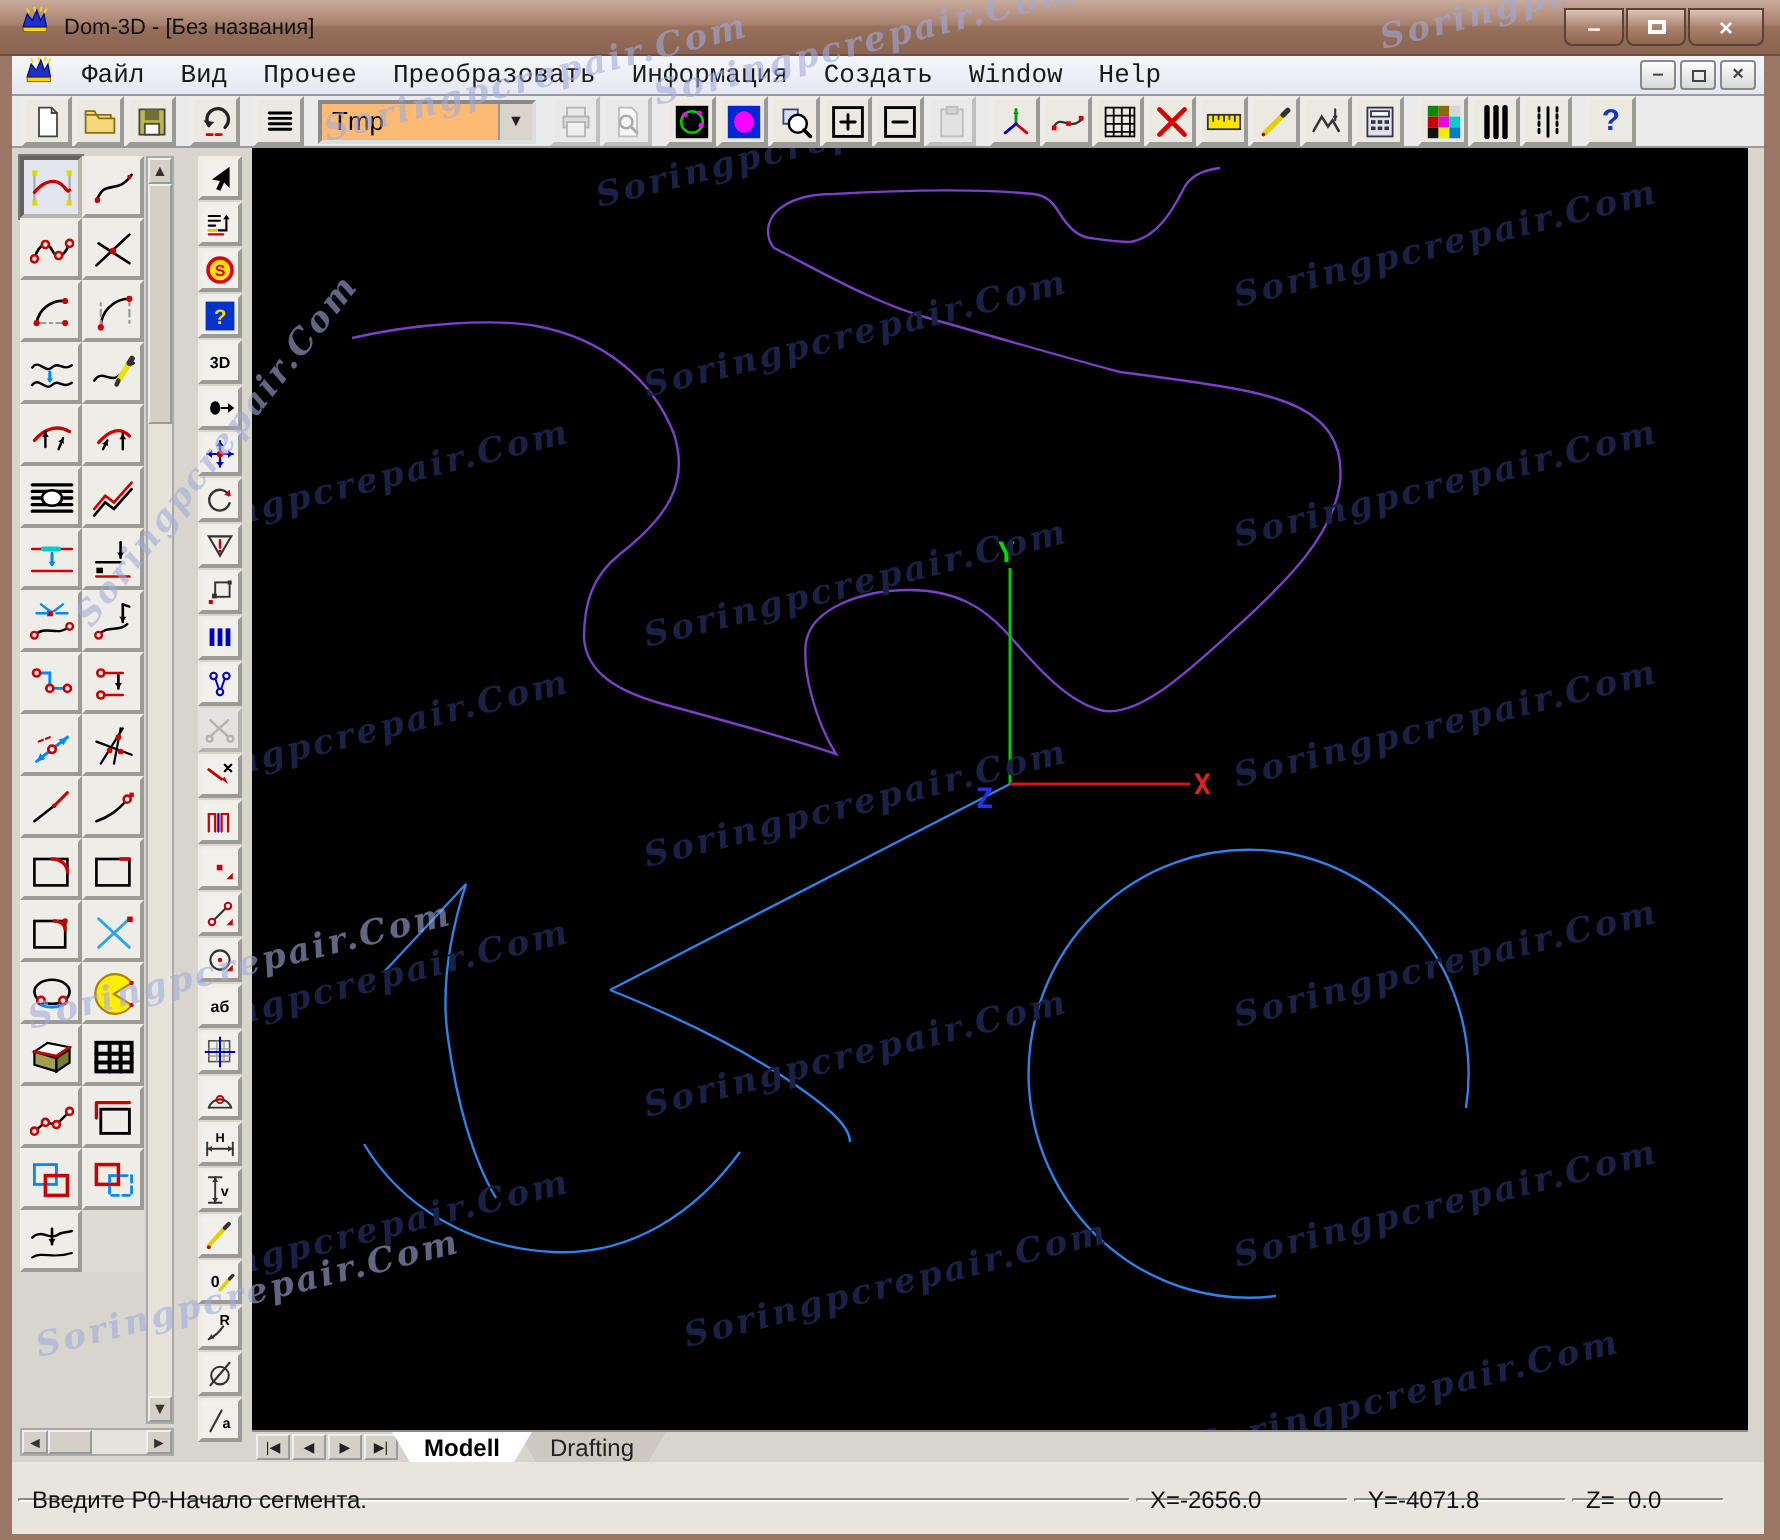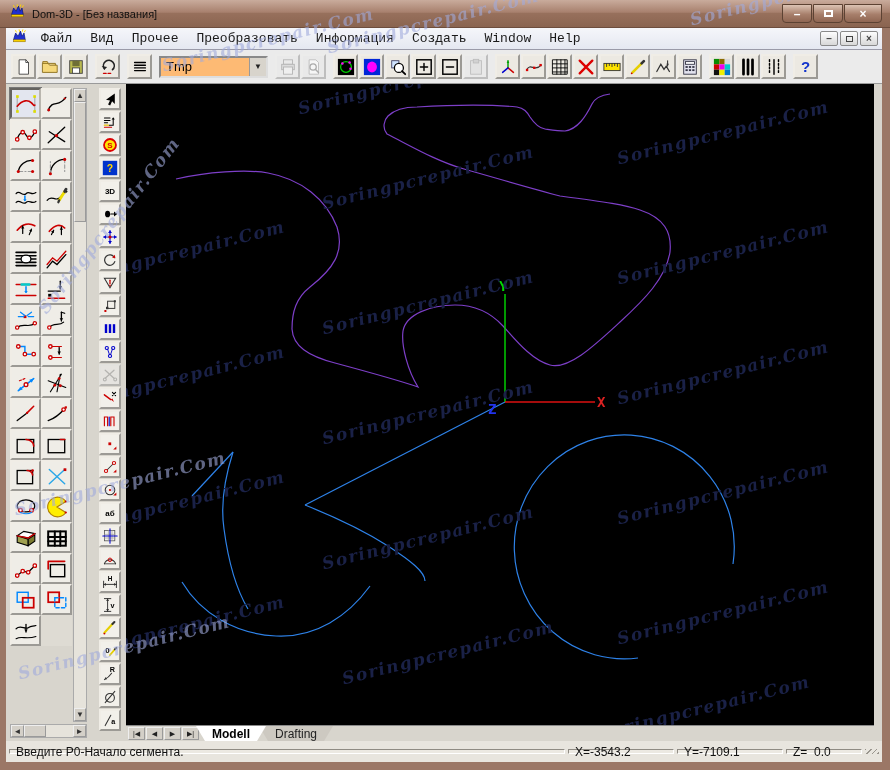--- a/index.html
+++ b/index.html
@@ -82,21 +82,21 @@
   .tab-nav { display:flex; gap:1px; align-items:center; margin-right:4px; }
   .tnav { width:17px; height:13px; display:flex; align-items:center; justify-content:center;
     background:#d4d0c8; border:1px outset #eee; font-size:7px; color:#222; }
   .tab { position:relative; padding:0 16px; font-size:12px; display:flex; align-items:center;
     color:#222; background:#cdc9c1; clip-path:polygon(0 0,100% 0,calc(100% - 9px) 100%,9px 100%);
     margin-left:-7px; }
   .tab.active { background:#fff; font-weight:bold; color:#000; z-index:2; }
 
   
   .statusbar { height:21px; background:#e8e5de; display:flex; align-items:stretch; gap:3px;
-    padding:8px 3px; font-size:12px; color:#111; }
+    padding:18px 3px; font-size:12px; color:#111; }
   .spanel { border:1px solid; border-color:#8f8b83 #fff #fff #8f8b83; padding:0 6px;
     display:flex; align-items:center; white-space:pre; background:#ece9e2; }
   .spanel.msg { flex:1; }
   .grip { width:14px; background:
     repeating-linear-gradient(135deg,#9a968e 0 1px,transparent 1px 4px); }
 </style>
 </head>
 <body>
 
 <div class="window">
@@ -863,22 +863,22 @@
             </span>
         </div>
       </div>
 
       <div style="flex:1"></div>
     </div>
 
     <div class="statusbar">
       <div class="spanel msg">Введите P0-Начало сегмента.</div>
       <span id="coord-panels" style="display:flex;gap:3px">
-          <div class="spanel" style="width: 106px;">X=-3543.2</div>
-          <div class="spanel" style="width: 106px;">Y=-7109.1</div>
+          <div class="spanel" style="width: 106px;">X=-2656.0</div>
+          <div class="spanel" style="width: 106px;">Y=-4071.8</div>
           <div class="spanel" style="width: 76px;">Z=  0.0</div>
         </span>
       <div class="grip"></div>
     </div>
 
   </div>
 
   <div id="chrome-wm">
       <div class="wm" style="left: 688px; top: 10px; color: rgba(160, 170, 220, 0.6);">Soringpcrepair.Com</div>
       <div class="wm" style="left: 325px; top: 38px; color: rgba(160, 170, 220, 0.6);">Soringpcrepair.Com</div>

